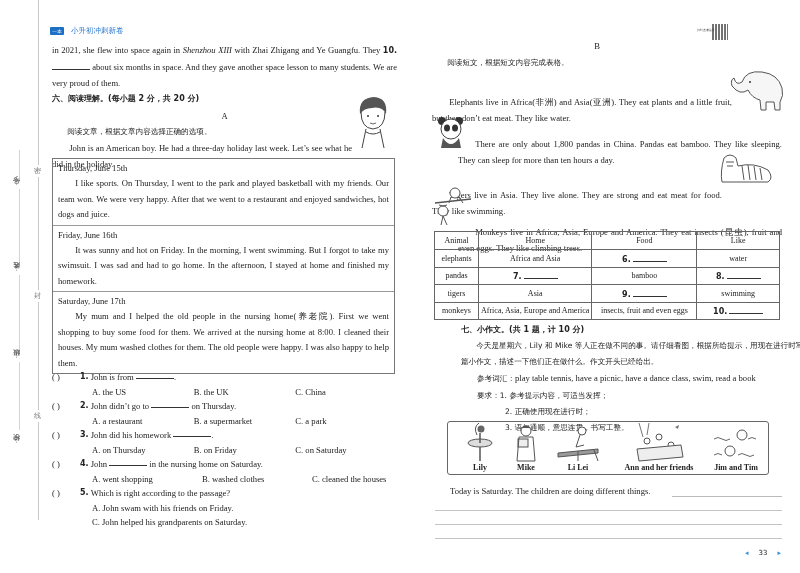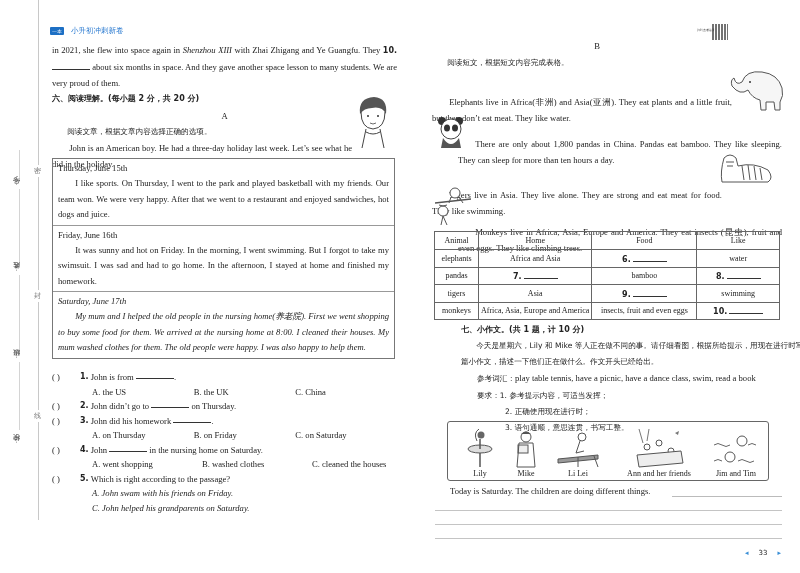--- a/index.html
+++ b/index.html
@@ -26,46 +26,46 @@
   .center { text-align: center; }
   .cn { font-family: "DejaVu Sans", sans-serif; font-size: 7.6px; }
   .blank { display: inline-block; width: 38px; border-bottom: 1px solid #333; height: 9px; vertical-align: baseline; }
   .blank-short { width: 34px; }
   .num { font-family: "DejaVu Sans", sans-serif; font-size: 8px; font-weight: bold; }
 
   .boy-illus { position: absolute; left: 352px; top: 92px; width: 42px; height: 58px; }
 
   .diary { position: absolute; left: 52px; top: 158px; width: 343px; border: 1px solid #777; }
   .diary-entry { padding: 2px 5px 2px 5px; border-bottom: 1px solid #999; }
-  .diary-entry:last-child { border-bottom: none; font-style: italic; }
+  .diary-entry:last-child { border-bottom: none; }
   .diary-date { line-height: 15px; }
   .diary-text { line-height: 15.5px; text-align: justify; text-indent: 2em; }
 
   .questions { position: absolute; left: 52px; top: 370px; width: 345px; }
   .q-row { display: flex; line-height: 14.5px; }
   .q-paren { width: 28px; }
   .q-opts { display: flex; padding-left: 40px; line-height: 14.5px; }
   .q-opt { width: 110px; }
-  .q-opt-line { padding-left: 40px; line-height: 14.5px; font-style: italic; }
+  .q-opt-line { padding-left: 40px; line-height: 14.5px; }
 
   
   .qr { position: absolute; left: 712px; top: 24px; width: 16px; height: 16px; background:
         repeating-linear-gradient(90deg, #444 0 2px, #fff 2px 3px),
         #666; opacity: .75; }
   .qr-label { position: absolute; left: 697px; top: 28px; font-size: 3px; color: #555; font-family: "DejaVu Sans", sans-serif; line-height: 4px; }
   .content-right { position: absolute; left: 432px; top: 38px; width: 350px; }
 
   .animal-illus { position: absolute; }
   .table-wrap { position: absolute; left: 434px; top: 231px; width: 346px; }
   table { width: 100%; border-collapse: collapse; font-size: 8px; }
   td, th { border: 1px solid #666; text-align: center; font-weight: normal; height: 17.5px; padding: 0 2px; white-space: nowrap; }
   th { height: 18px; }
 
   .writing { position: absolute; left: 432px; top: 322px; width: 350px; margin-left: 29px; }
-  .pic-box { position: absolute; left: 447px; top: 421px; width: 322px; height: 60px; border: 1px solid #666; border-radius: 3px; }
+  .pic-box { position: absolute; left: 447px; top: 421px; width: 322px; height: 54px; border: 1px solid #666; border-radius: 3px; font-weight: bold; }
   .pic-item { position: absolute; bottom: 2px; text-align: center; font-size: 8px; }
   .pic-item svg { display: block; margin: 0 auto; }
   .opening { position: absolute; left: 450px; top: 486px; font-size: 8.6px; }
   .opening-line { position: absolute; left: 672px; top: 496px; width: 110px; border-bottom: 1px solid #bbb; }
   .write-line { position: absolute; left: 435px; width: 347px; border-bottom: 1px solid #c4c4c4; }
 
   .pager { position: absolute; left: 745px; top: 549px; display: flex; gap: 10px; align-items: center; font-family: "DejaVu Sans", sans-serif; font-size: 7px; }
   .pager .arrow { color: #3a8fd6; font-size: 7px; cursor: pointer; }
 </style>
 </head>
@@ -131,20 +131,25 @@
     <div class="q-opts">
       <span class="q-opt">A. the US</span>
       <span class="q-opt">B. the UK</span>
       <span class="q-opt">C. China</span>
     </div>
 
     <div class="q-row">
       <span class="q-paren">(      )</span>
       <span class="num">2.</span>&nbsp;
       <span>John didn’t go to</span>&nbsp;<span class="blank"></span>&nbsp;<span>on Thursday.</span>
+    </div>
+    <div class="q-opts">
+      <span class="q-opt">A. a restaurant</span>
+      <span class="q-opt">B. a supermarket</span>
+      <span class="q-opt">C. a park</span>
     </div>
 
     <div class="q-row">
       <span class="q-paren">(      )</span>
       <span class="num">3.</span>&nbsp;
       <span>John did his homework</span>&nbsp;<span class="blank"></span><span>.</span>
     </div>
     <div class="q-opts">
       <span class="q-opt">A. on Thursday</span>
       <span class="q-opt">B. on Friday</span>

